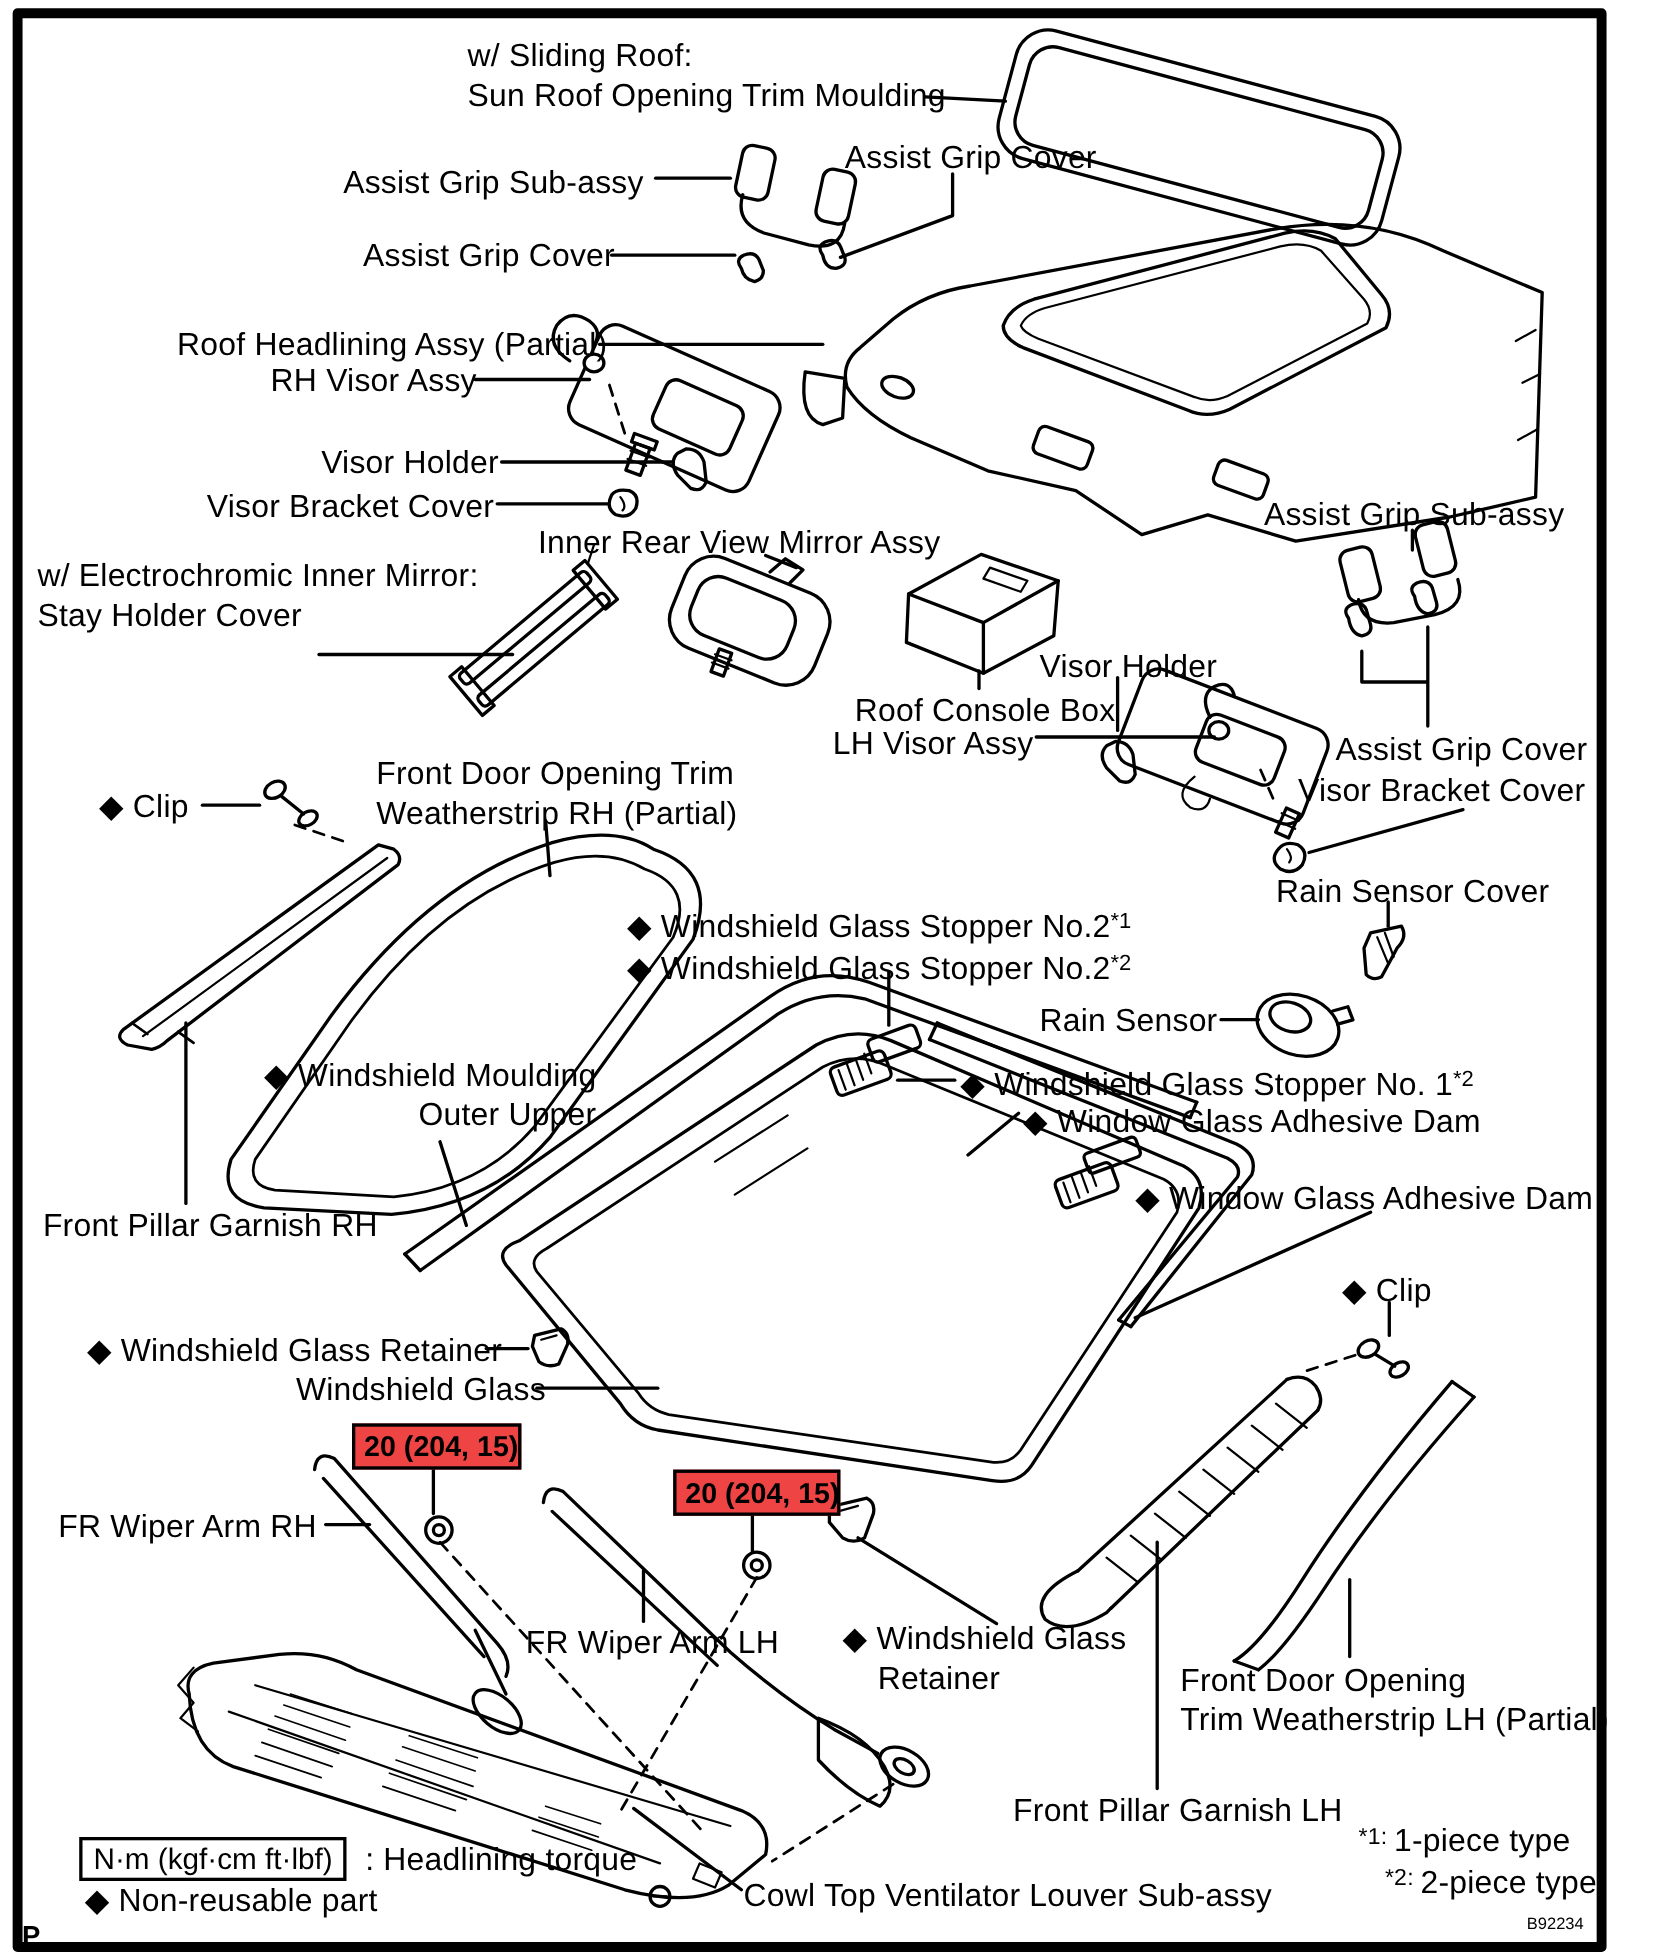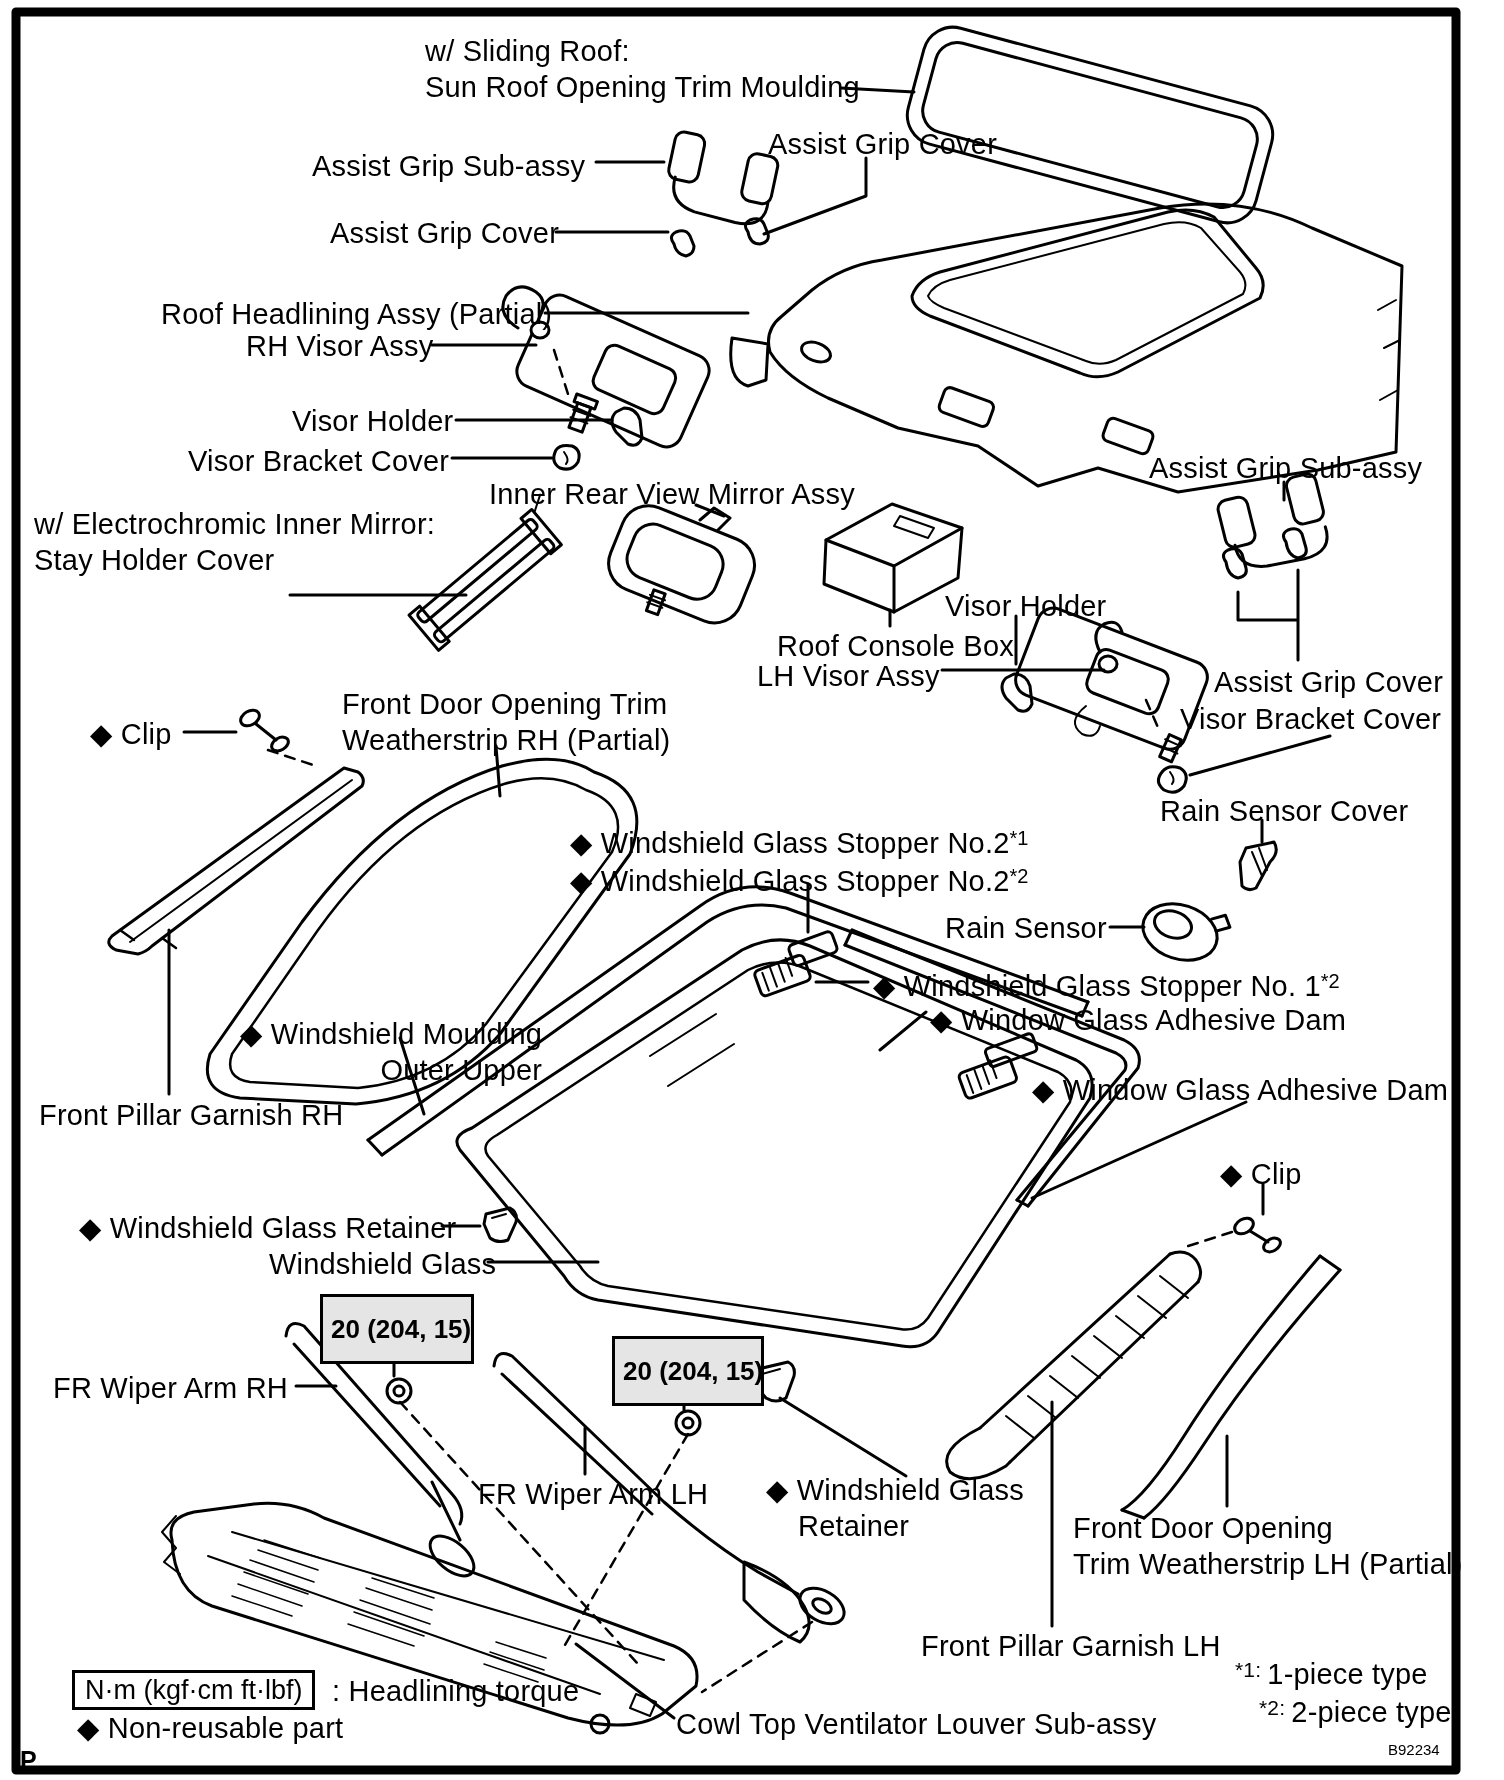--- a/index.html
+++ b/index.html
@@ -4,22 +4,22 @@
 <style>
   html,body{margin:0;padding:0;background:#fff;}
   #stage{position:relative;width:1472px;height:1780px;background:#ffffff;overflow:hidden;
          font-family:"Liberation Sans",sans-serif;color:#000;}
   #art{position:absolute;left:0;top:0;}
   .lbl{position:absolute;white-space:nowrap;font-size:29px;line-height:36px;letter-spacing:.2px;color:#000;}
   .lbl .sup{font-size:20px;vertical-align:8px;letter-spacing:0;}
   .lbl .fnp{font-size:21px;vertical-align:7px;margin-right:6px;}
   .ind1{margin-left:48px;text-align:right;}
   .ind2{margin-left:32px;}
-  .tqbox{position:absolute;border:3px solid #000;background:#e5e5e5;font-size:26px;font-weight:bold;
-         text-align:center;line-height:34px;padding:15px 8px;white-space:nowrap;}
+  .tqbox{position:absolute;border:3px solid #000;background:#ef4444;font-size:26px;font-weight:bold;
+         text-align:center;line-height:34px;padding:1px 8px;white-space:nowrap;}
   .legendbox{position:absolute;border:3px solid #000;background:#fff;font-size:27px;
          line-height:32px;padding:1px 10px;white-space:nowrap;}
   .small{font-size:15px;letter-spacing:0;}
   .pmark{font-size:25px;font-weight:bold;}
 </style>
 </head>
 <body>
 
 <div id="stage">
 
@@ -351,21 +351,21 @@
 <div class="lbl" style="left:570px;top:858px">
   <span>◆ Windshield Glass Stopper No.2</span><sup class="sup">*2</sup>
 </div>
 
 <div class="lbl" style="left:945px;top:910px">Rain Sensor</div>
 
 <div class="lbl" style="left:873px;top:963px">
   <span>◆ Windshield Glass Stopper No. 1</span><sup class="sup">*2</sup>
 </div>
 
-<div class="lbl" style="left:240px;top:1016px">
+<div class="lbl" style="left:240px;top:960px">
   <div>◆ Windshield Moulding</div>
   <div class="ind1">Outer Upper</div>
 </div>
 
 <div class="lbl" style="left:930px;top:1002px">◆ Window Glass Adhesive Dam</div>
 <div class="lbl" style="left:1032px;top:1072px">◆ Window Glass Adhesive Dam</div>
 
 <div class="lbl" style="left:39px;top:1097px">Front Pillar Garnish RH</div>
 <div class="lbl" style="left:1220px;top:1156px">◆ Clip</div>
 <div class="lbl" style="left:79px;top:1210px">◆ Windshield Glass Retainer</div>

